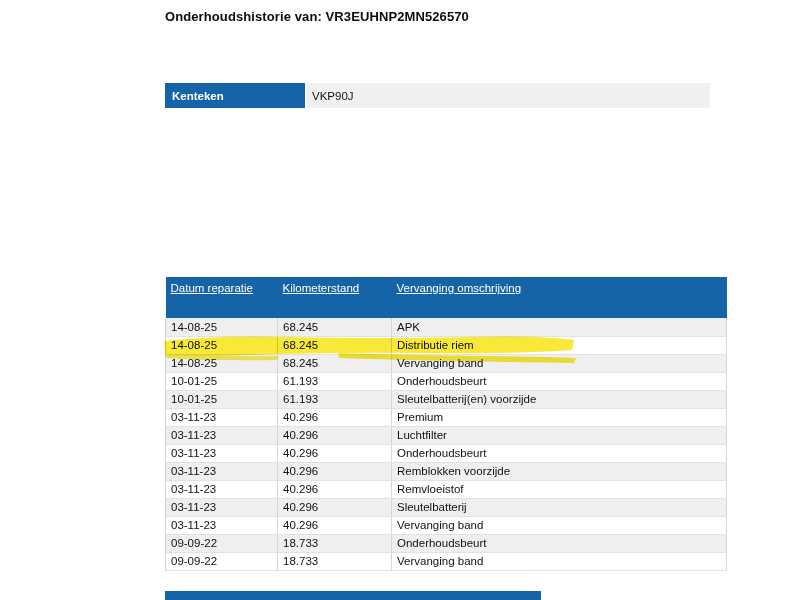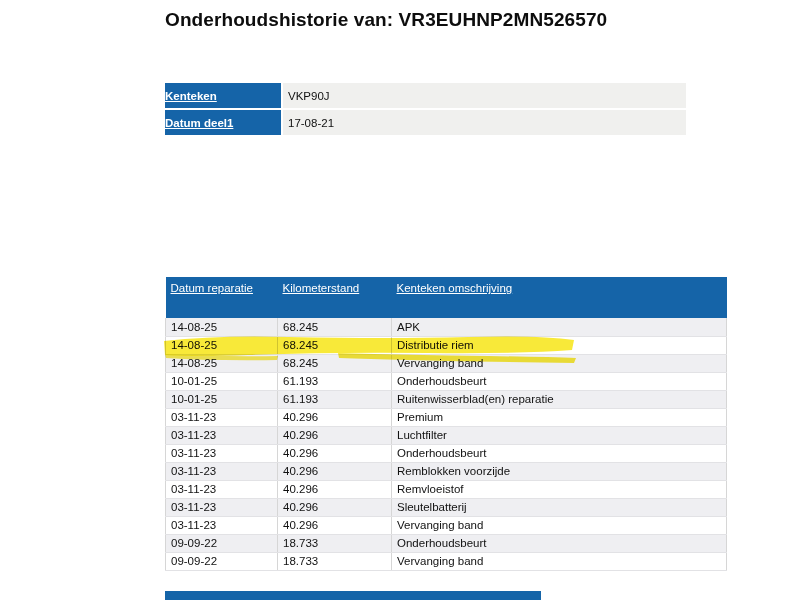--- a/index.html
+++ b/index.html
@@ -8,34 +8,34 @@
 
   :root {
     --blue:#1564a8;
     --stripe:#efeff2;
     --valuebg:#f0f0ee;
     --yellow:#f6e40e;
   }
 
   .page-title {
     position:absolute; left:165px; top:9px;
-    font-size:19px; font-weight:bold; color:#0d0d0d;
+    font-size:13px; font-weight:bold; color:#0d0d0d;
     letter-spacing:0.1px; white-space:nowrap;
   }
 
   
   table.info {
     position:absolute; left:163px; top:81px;
     border-collapse:separate; border-spacing:2px;
     table-layout:fixed; width:485px;
   }
   table.info td { height:25px; font-size:11.5px; vertical-align:middle; overflow:hidden; }
   table.info td.lbl {
-    width:116px; background:var(--blue); color:#fff; font-weight:bold;
-    white-space:nowrap;text-decoration:underline;
+    width:140px; background:var(--blue); color:#fff; font-weight:bold;
+    padding-left:7px; white-space:nowrap;
   }
   table.info td.val {
     width:403px; background:var(--valuebg); color:#111;
     padding-left:5px; white-space:nowrap;
   }
 
   
   table.history {
     position:absolute; left:165px; top:277px;
     border-collapse:collapse; table-layout:fixed; width:561px;
@@ -73,38 +73,34 @@
 <body>
 
 <div class="page-title">Onderhoudshistorie van: VR3EUHNP2MN526570</div>
 
 <table class="info">
   <tbody>
       <tr>
         <td class="lbl">Kenteken</td>
         <td class="val">VKP90J</td>
       </tr>
-      <tr>
-        <td class="lbl">Datum deel1</td>
-        <td class="val">17-08-21</td>
-      </tr>
     </tbody>
 </table>
 
 <table class="history">
   <colgroup>
       <col class="c1">
       <col class="c2">
       <col class="c3">
     </colgroup>
   <thead>
     <tr>
       <th>Datum reparatie</th>
       <th>Kilometerstand</th>
-      <th>Kenteken omschrijving</th>
+      <th>Vervanging omschrijving</th>
     </tr>
   </thead>
   <tbody>
       <tr>
         <td>14-08-25</td>
         <td>68.245</td>
         <td>APK</td>
       </tr>
       <tr>
         <td>14-08-25</td>
@@ -117,21 +113,21 @@
         <td>Vervanging band</td>
       </tr>
       <tr>
         <td>10-01-25</td>
         <td>61.193</td>
         <td>Onderhoudsbeurt</td>
       </tr>
       <tr>
         <td>10-01-25</td>
         <td>61.193</td>
-        <td>Ruitenwisserblad(en) reparatie</td>
+        <td>Sleutelbatterij(en) voorzijde</td>
       </tr>
       <tr>
         <td>03-11-23</td>
         <td>40.296</td>
         <td>Premium</td>
       </tr>
       <tr>
         <td>03-11-23</td>
         <td>40.296</td>
         <td>Luchtfilter</td>

